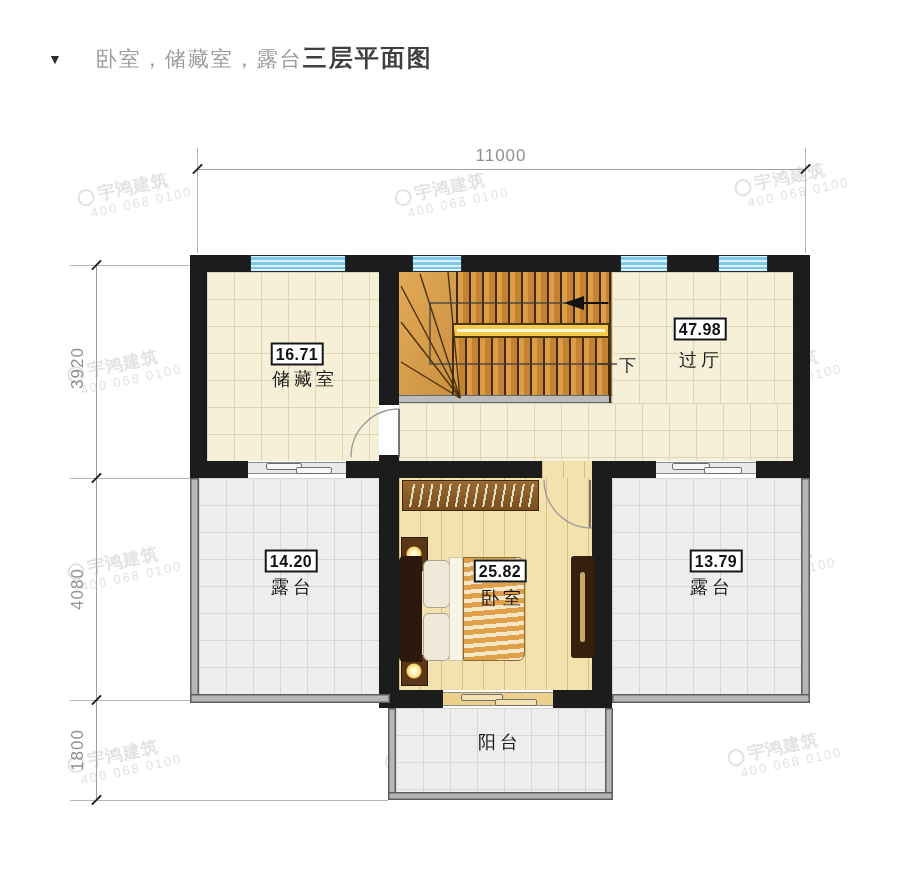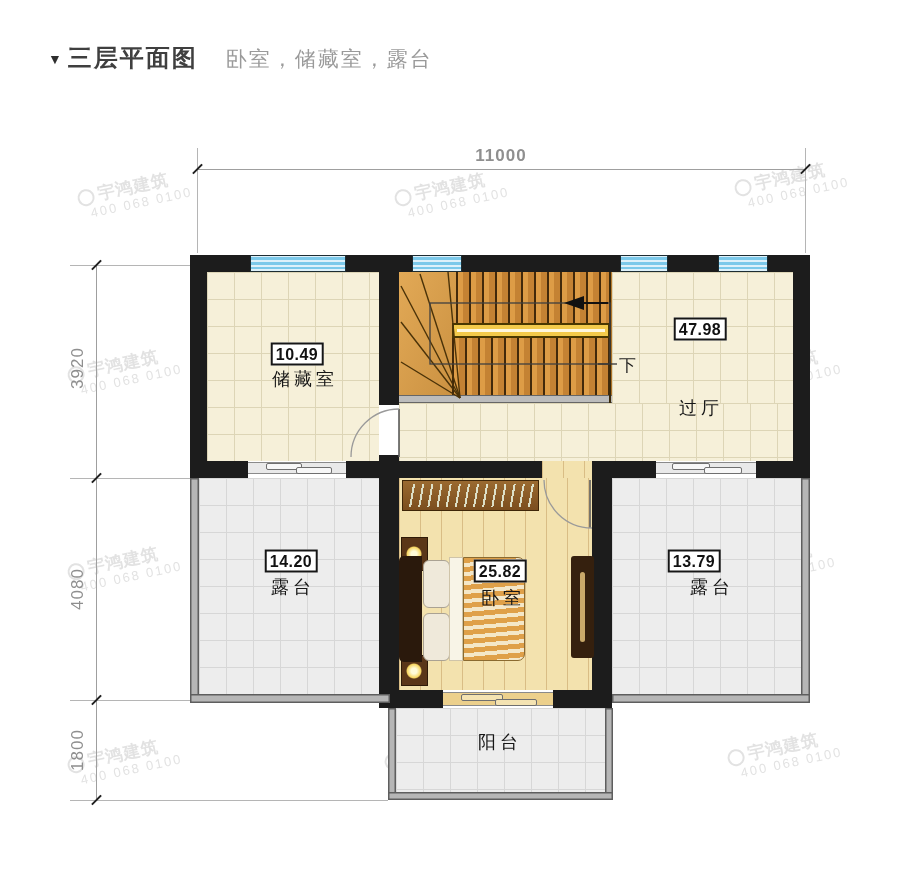--- a/index.html
+++ b/index.html
@@ -9,21 +9,21 @@
   #title-bar{position:absolute;left:48px;top:42px;display:flex;align-items:baseline;}
   #title-marker{font-size:14px;color:#2e2e2e;margin-right:6px;position:relative;top:-2px;}
   #title-text{font-size:24px;font-weight:bold;color:#3f3f3f;letter-spacing:2px;}
   #title-sub{font-size:21px;color:#9a9a9a;margin-left:28px;letter-spacing:2px;}
   
   .dline{position:absolute;background:#9f9f9f;}
   .ext{position:absolute;background:#b5b5b5;}
   .tick{position:absolute;width:13px;height:2px;background:#1f1f1f;transform:rotate(-45deg);}
   .dim-text{position:absolute;color:#8f8f8f;font-size:17px;letter-spacing:1px;white-space:nowrap;}
   .dim-text.v{transform:translate(-50%,-50%) rotate(-90deg);}
-  .dim-text.h{transform:translate(-50%,0);font-weight:bold;}
+  .dim-text.h{transform:translate(-50%,0);}
   
   .wall{position:absolute;background:#1c1c1c;}
   .win{position:absolute;background:#7cc9ea;border:1px solid #1d2d33;box-sizing:border-box;
        background-image:repeating-linear-gradient(180deg,rgba(255,255,255,.75) 0 1.5px,transparent 1.5px 4.5px);}
   .floor-cream{position:absolute;background-color:#f6f0d9;
        background-image:linear-gradient(#ddd5b6 1px,transparent 1px),linear-gradient(90deg,#ddd5b6 1px,transparent 1px);
        background-size:27px 27px;}
   .floor-gray{position:absolute;background-color:#ededed;
        background-image:linear-gradient(#d7d7d7 1px,transparent 1px),linear-gradient(90deg,#d7d7d7 1px,transparent 1px);
        background-size:27px 27px;}
@@ -71,22 +71,22 @@
   .wm .row2{font-size:13px;letter-spacing:2px;margin-left:10px;}
   svg.overlay{position:absolute;left:0;top:0;pointer-events:none;}
 </style>
 </head>
 <body>
 
 <div id="page">
 
   <div id="title-bar">
     <span id="title-marker">▼</span>
+    <span id="title-sub">卧室，储藏室，露台</span>
     <span id="title-text">三层平面图</span>
-    <span id="title-sub">卧室，储藏室，露台</span>
   </div>
 
   <div class="wm" style="left:78px;top:178px;">
       <div class="row1">
         <span class="ring"></span>
         <span>宇鸿建筑</span>
       </div>
       <div class="row2">400 068 0100</div>
     </div>
   <div class="wm" style="left:395px;top:178px;">
@@ -290,30 +290,30 @@
       <line x1="399" y1="409" x2="399" y2="457" stroke="#5a5a5a" stroke-width="1.6"></line>
       <path d="M399,409 A48,48 0 0 0 351,457" fill="none" stroke="#9a9a9a" stroke-width="1.3"></path>
     </g>
 
     <g>
       <line x1="590" y1="480" x2="590" y2="528" stroke="#5a5a5a" stroke-width="1.6"></line>
       <path d="M544,480 A48,48 0 0 0 592,528" fill="none" stroke="#9a9a9a" stroke-width="1.3"></path>
     </g>
   </svg>
 
-  <div class="area-box" style="left:297px;top:354px;">10.49</div>
+  <div class="area-box" style="left:297px;top:354px;">16.71</div>
   <div class="room-name" style="left:305px;top:379px;">储藏室</div>
 
   <div class="area-box" style="left:700px;top:329px;">47.98</div>
-  <div class="room-name" style="left:701px;top:360px;margin-top:48px;">过厅</div>
+  <div class="room-name" style="left:701px;top:360px;">过厅</div>
 
   <div class="area-box" style="left:291px;top:561px;">14.20</div>
   <div class="room-name" style="left:293px;top:587px;">露台</div>
 
   <div class="area-box" style="left:500px;top:571px;">25.82</div>
   <div class="room-name" style="left:503px;top:598px;">卧室</div>
 
-  <div class="area-box" style="left:694px;top:561px;text-align:right;">13.79</div>
+  <div class="area-box" style="left:716px;top:561px;text-align:right;">13.79</div>
   <div class="room-name" style="left:712px;top:587px;">露台</div>
 
   <div class="room-name" style="left:500px;top:742px;">阳台</div>
 
 </div>
 
 </body></html>

